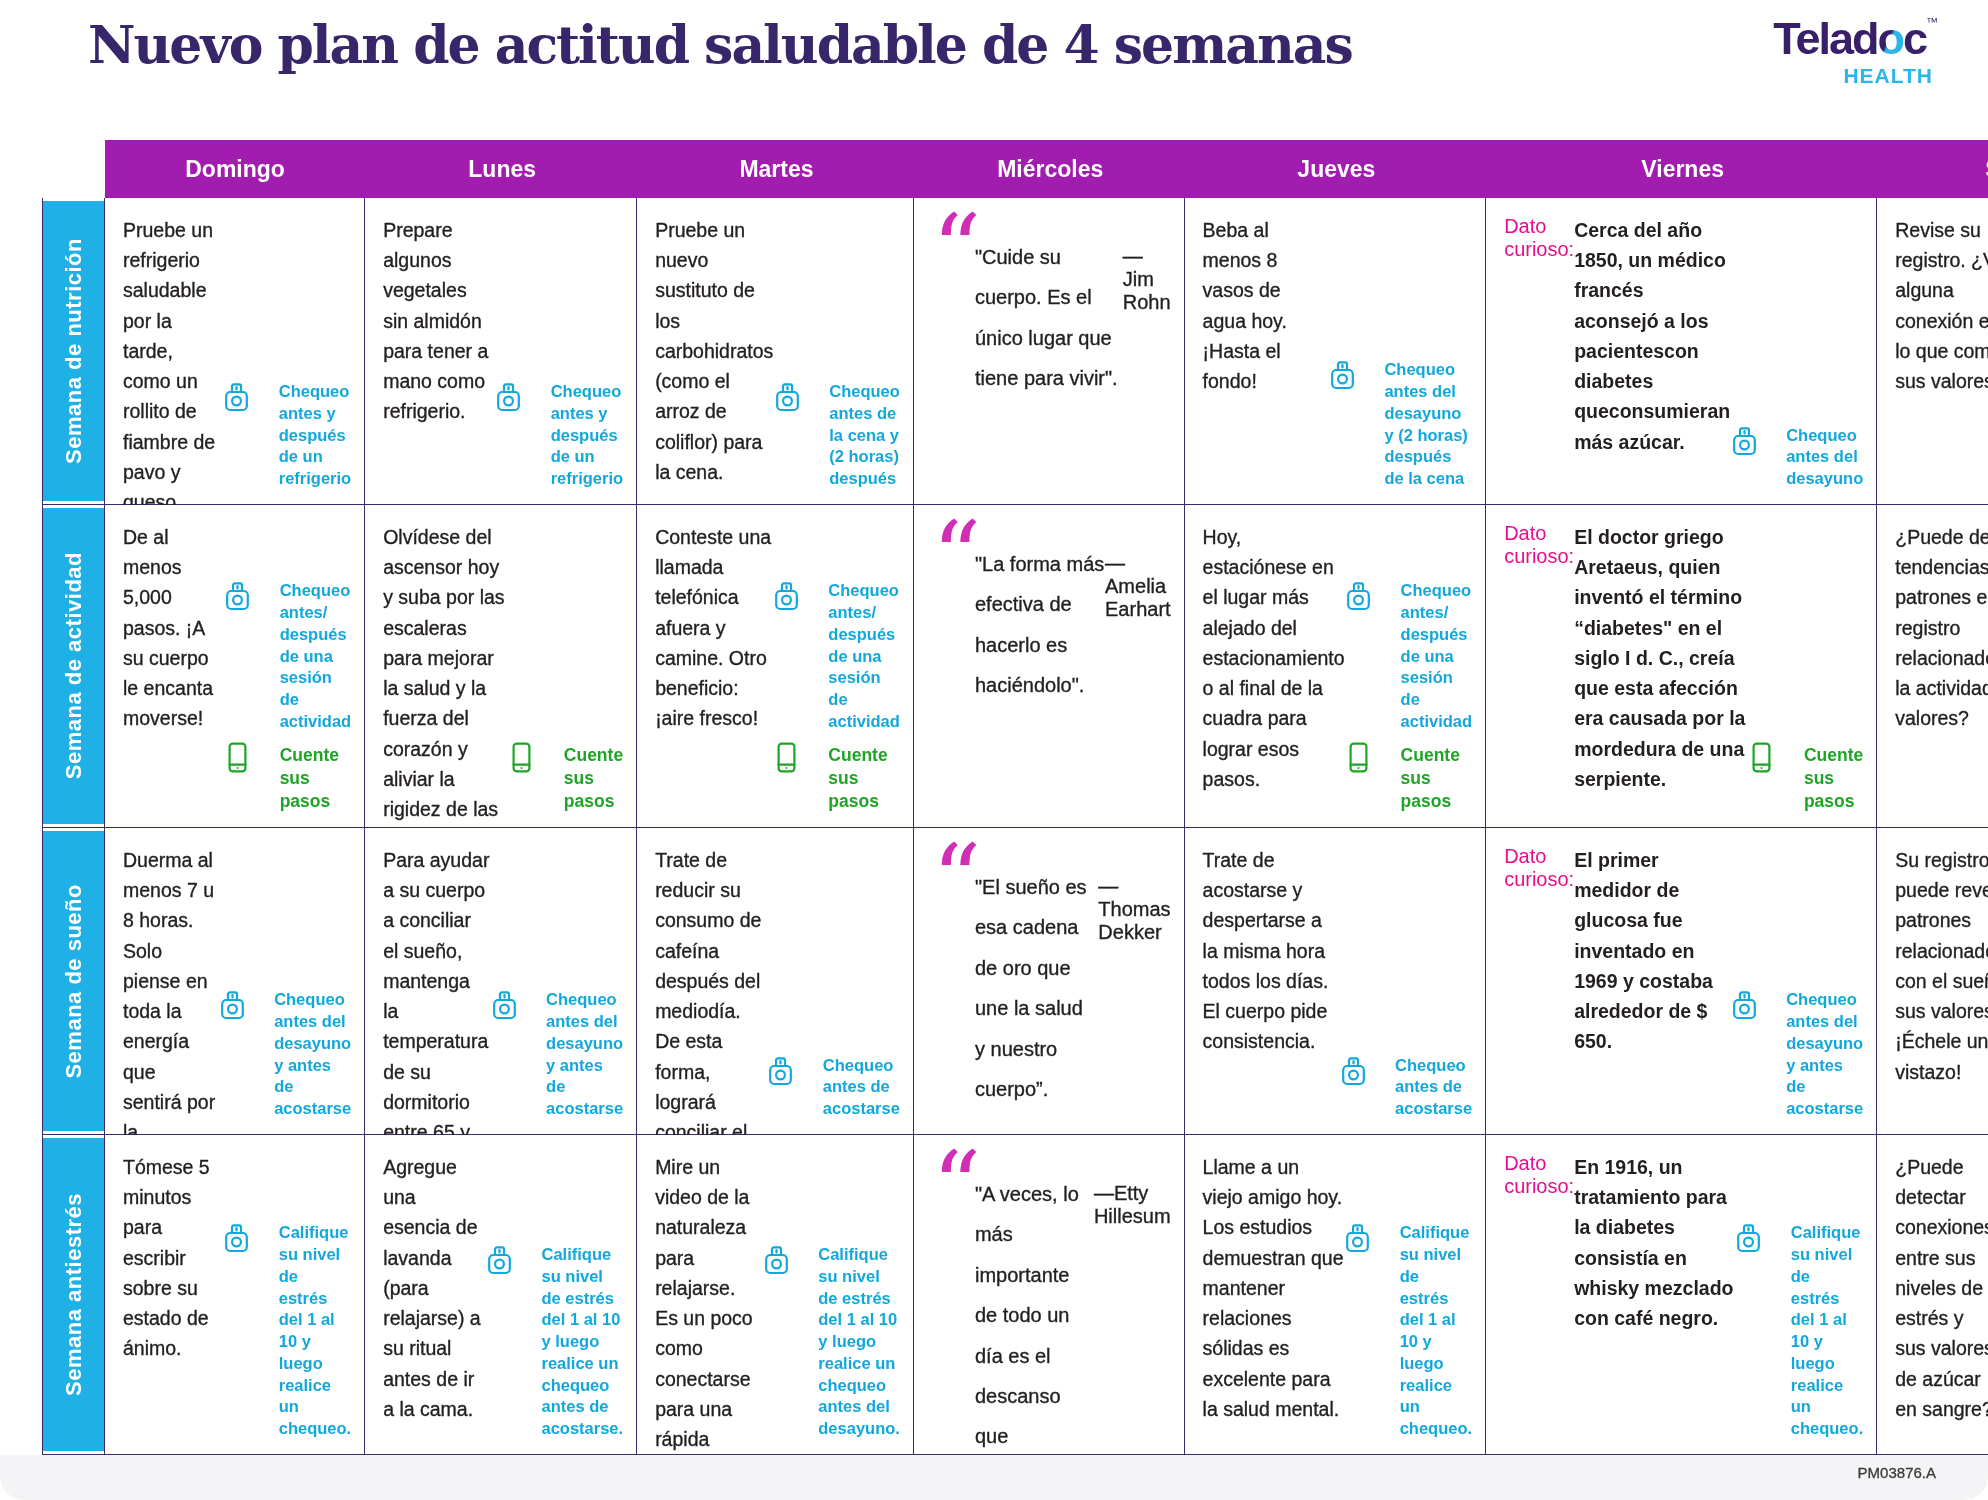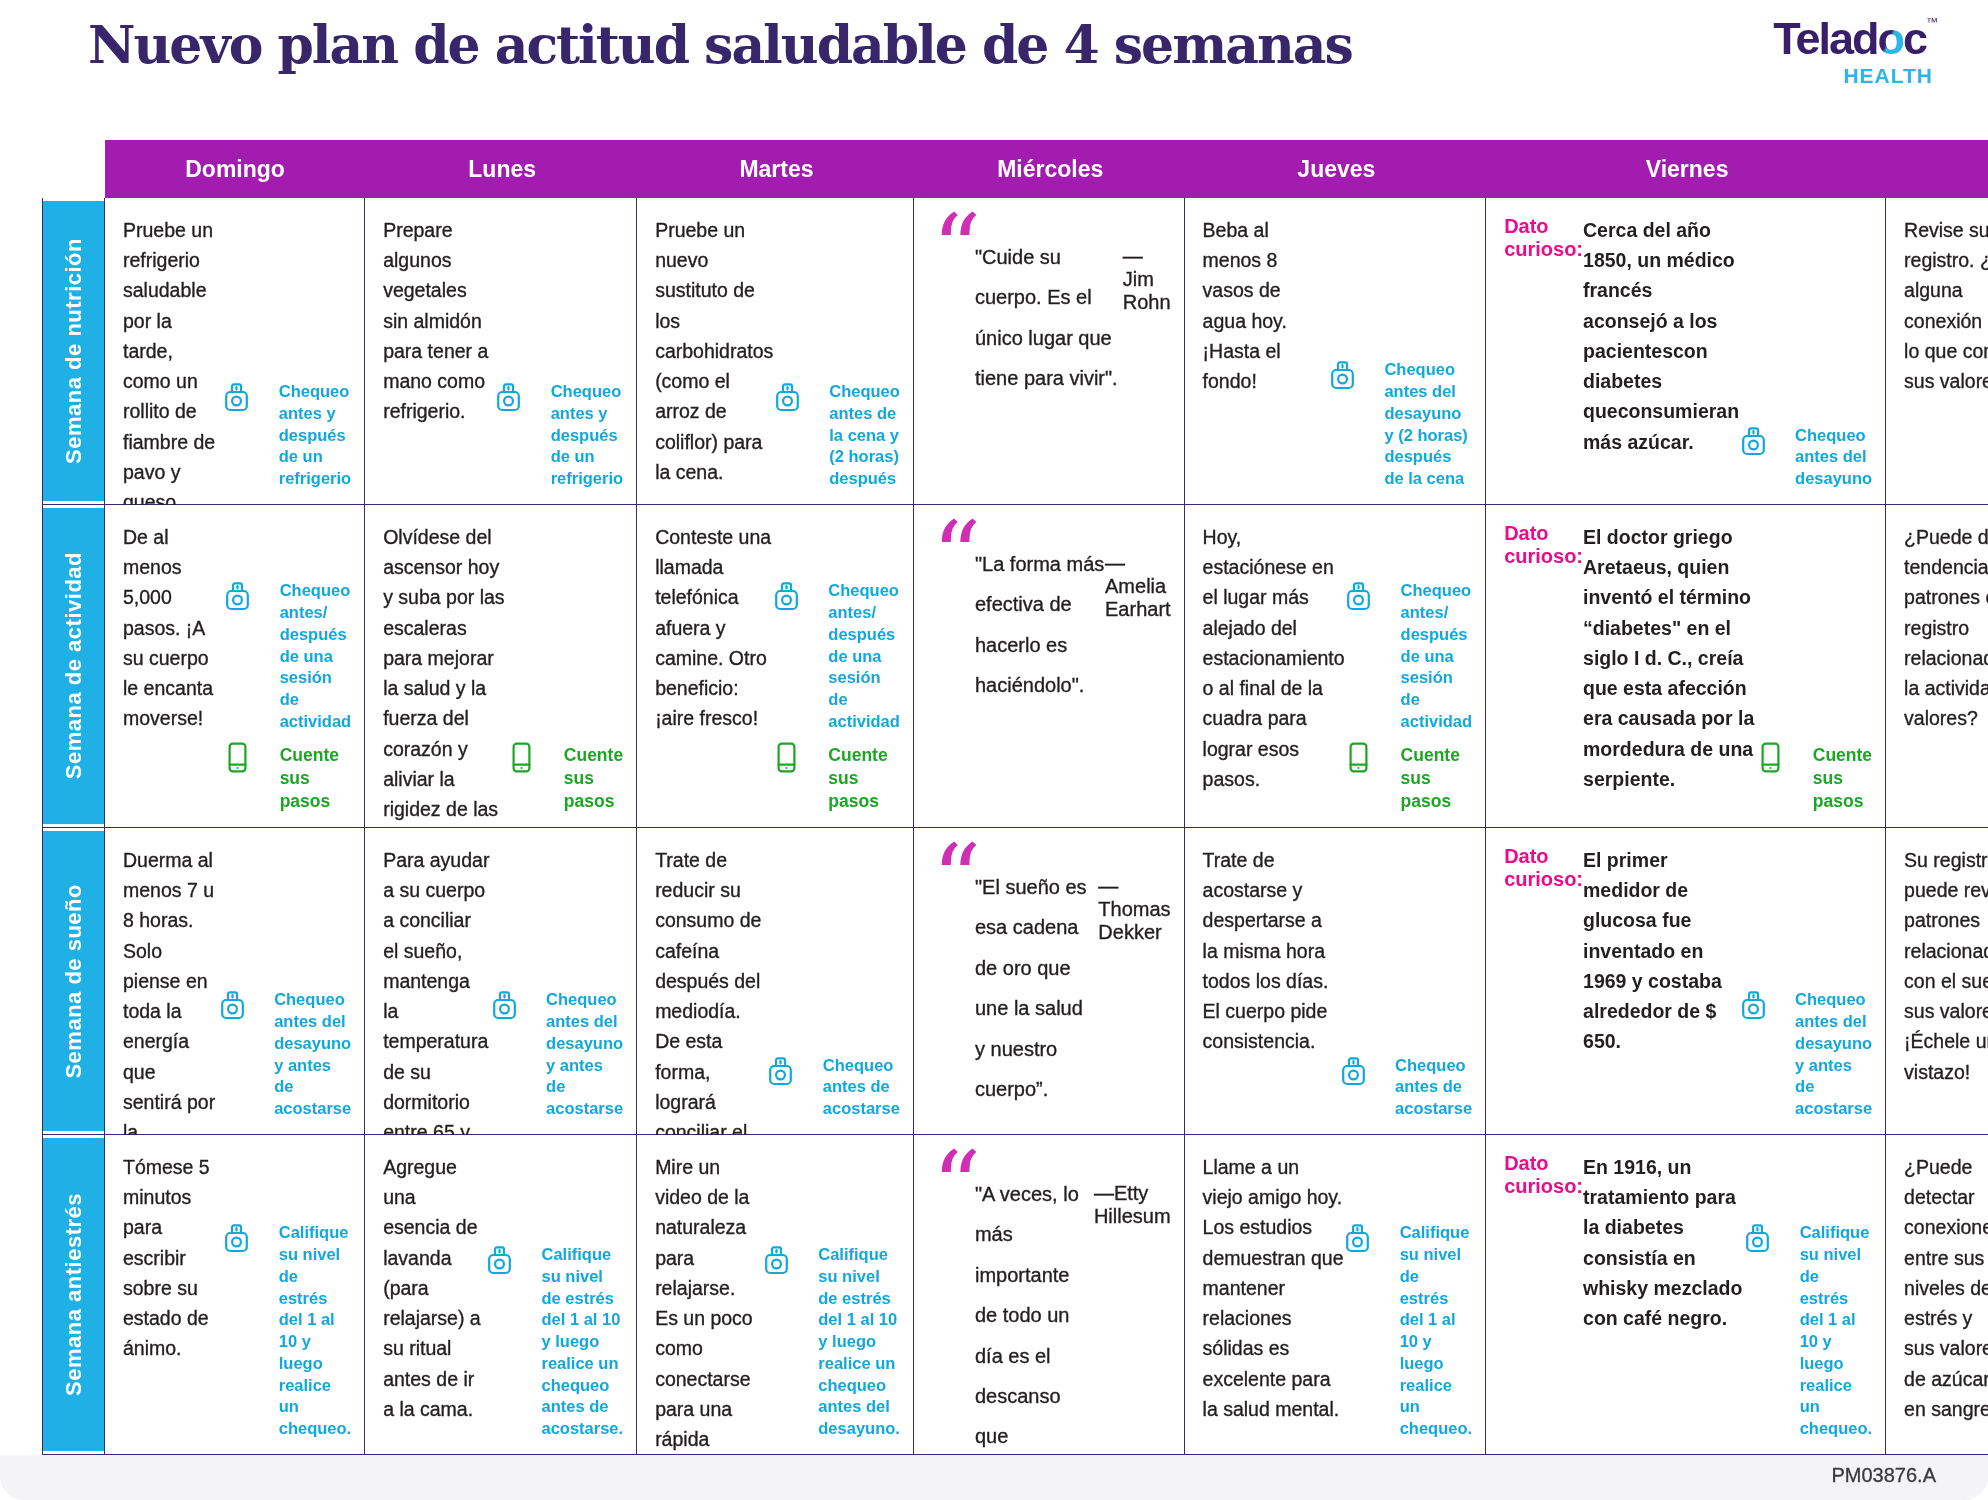--- a/index.html
+++ b/index.html
@@ -28,39 +28,39 @@
   .dayhead.sep{border-left:2px solid #a21caf;}
   .side{background:#fff;border-left:1px solid #3b2a70;border-right:1px solid #3b2a70;
         border-bottom:1px solid #3b2a70;display:flex;}
   .sideInner{flex:1;margin:3px 0;background:#1fb0e5;display:flex;align-items:center;justify-content:center;}
   .sideInner span{writing-mode:vertical-rl;transform:rotate(180deg);color:#fff;font-weight:bold;
         font-size:22px;letter-spacing:.5px;white-space:nowrap;}
   .bcell{background:#fff;border-right:1px solid #3b2a70;border-bottom:1px solid #3b2a70;
         display:flex;flex-direction:row;padding:17px 13px 14px 18px;}
 
   .tip,.fact-body{font-size:19.5px;line-height:1.55;-webkit-text-stroke:.35px currentColor;margin:0;}
-  .fact-label{color:#e90d8c;font-weight:bold;font-size:20px;margin:0 0 12px 0;}
+  .fact-label{color:#e90d8c;font-weight:normal;font-size:20px;margin:0 0 12px 0;}
   .fact-body{font-weight:bold;-webkit-text-stroke:0;}
 
   .qmark{font-family:"DejaVu Serif",serif;font-size:96px;line-height:.55;height:56px;
         color:#d02eb4;letter-spacing:-6px;display:block;margin-top:8px;}
   .quote-text{font-size:20px;line-height:2.02;margin:22px 0 0 0;-webkit-text-stroke:.35px currentColor;}
   .quote-attr{font-size:20px;margin:30px 0 0 0;-webkit-text-stroke:.35px currentColor;}
 
   .checks{margin-top:auto;display:flex;flex-direction:column;gap:11px;padding-top:12px;}
   .check{display:flex;gap:28px;align-items:flex-start;font-weight:bold;font-size:16.5px;line-height:1.32;}
   .check .ic{flex:0 0 28px;display:flex;justify-content:center;margin-top:1px;}
   .c-cyan{color:#12a8dc;}
   .c-green{color:#1fa525;font-size:17.5px;}
   .c-green .ic{margin-top:-2px;}
   .c-purple{color:#7a4be0;}
 
   
   .footer{position:absolute;left:0;bottom:0;width:100%;height:45px;background:#f4f3f5;}
-  .footer-code{position:absolute;right:52px;top:9px;font-size:20px;color:#3a3a3a;
+  .footer-code{position:absolute;right:52px;top:9px;font-size:15px;color:#3a3a3a;
         -webkit-text-stroke:.3px currentColor;}
 </style>
 </head>
 <body>
 
 <div class="page">
 
   <h1 class="page-title">Nuevo plan de actitud saludable de 4 semanas</h1>
 
   <div class="logo">

